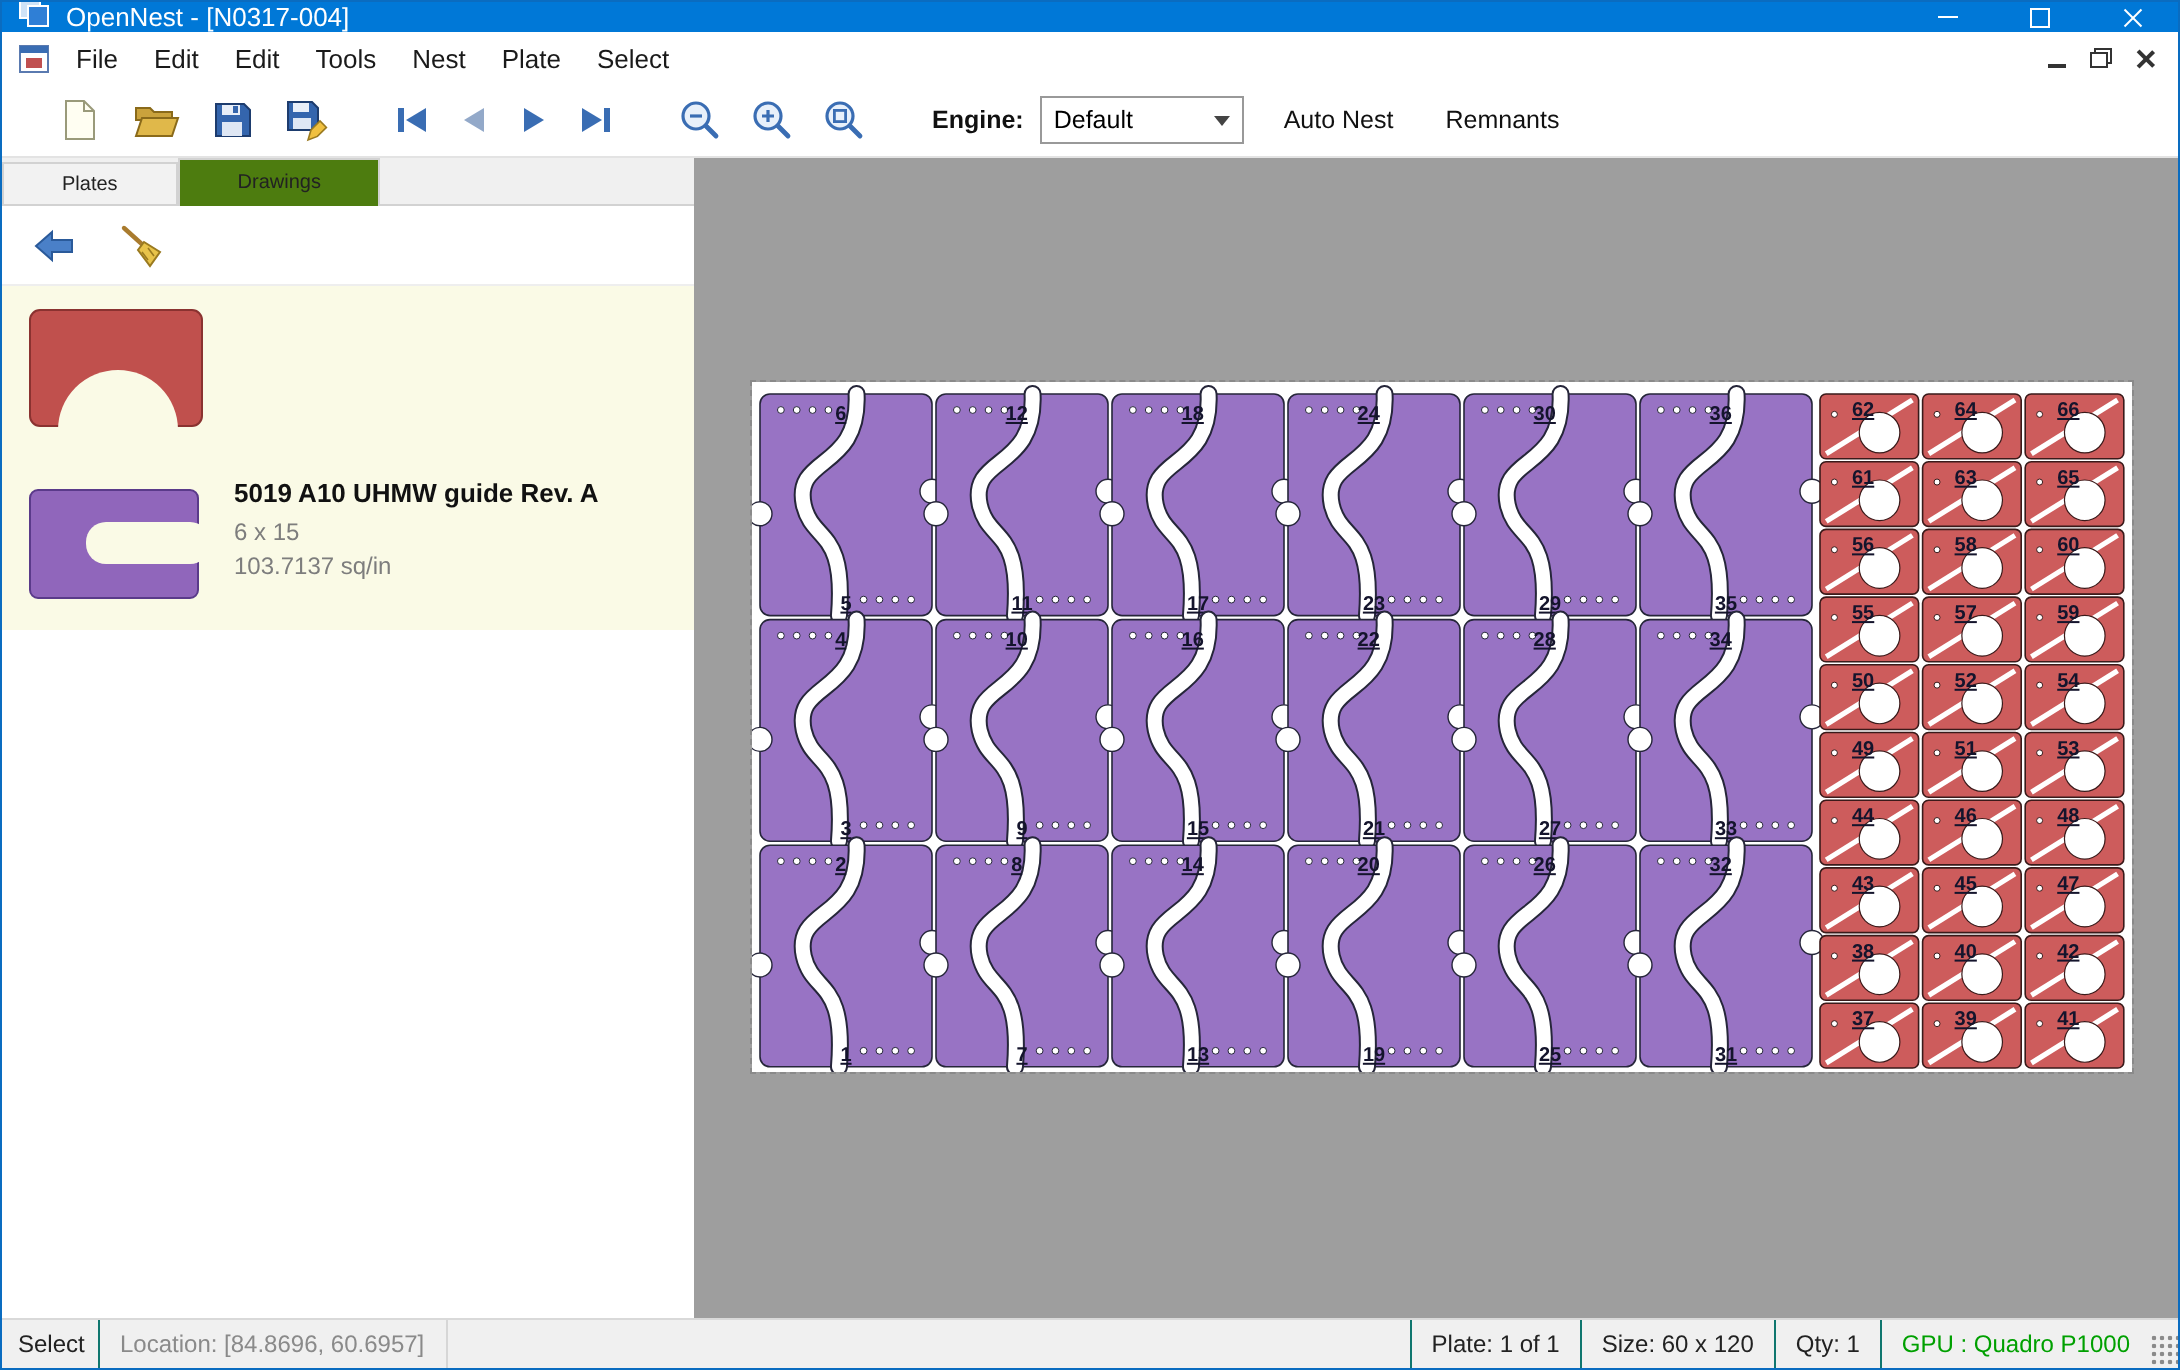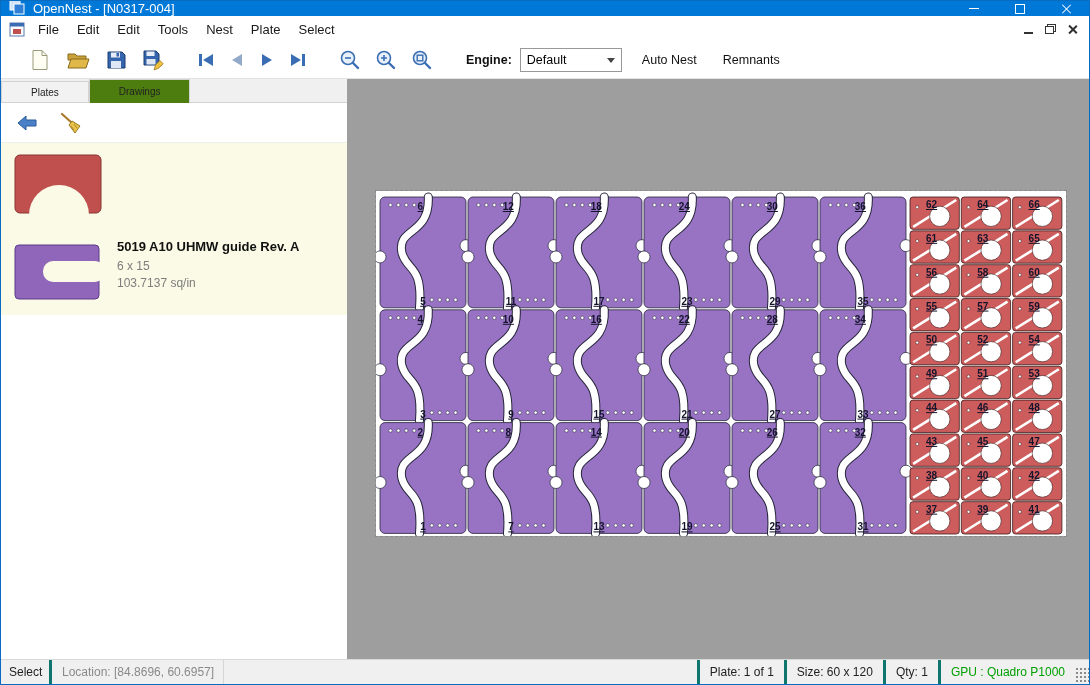--- a/index.html
+++ b/index.html
@@ -54,21 +54,21 @@
   .thumb { width:98px; display:flex; align-items:flex-start; }
   .part-info { margin-left:10px; padding-top:2px; }
   .part-title { font-size:13px; font-weight:bold; color:#111; margin-bottom:4px; }
   .part-meta { font-size:12px; color:#7d7d7d; line-height:17px; }
 
   .canvas { flex:1 1 auto; background:#9e9e9e; position:relative; overflow:hidden; }
   .plate { position:absolute; left:29px; top:112px; width:690px; height:345px; background:#fff; outline:1px dashed #8a8a8a; }
 
   
   .statusbar { display:flex; align-items:center; height:25px; background:#f0f0f0; border-top:1px solid #d9d9d9; font-size:12px; color:#222; flex:0 0 auto; }
-  .seg { display:flex; align-items:center; height:100%; padding:0 10px; border-left:3px solid #0f766e; white-space:nowrap; }
+  .seg { display:flex; align-items:center; height:100%; padding:0 10px; border-left:1px solid #0f766e; white-space:nowrap; }
   .seg-mode { border-left:none; width:48px; padding-left:8px; }
   .seg-loc { color:#8a8a8a; width:174px; }
   .seg-spacer { flex:1; height:100%; border-left:1px solid #d6d6d6; }
   .seg-gpu { color:#00a000; }
   .grip { width:14px; height:16px; margin-top:6px; background-image:radial-gradient(circle, #8a8a8a 1px, transparent 1.3px); background-size:4px 4px; }
 </style>
 </head>
 <body>
 
 <div class="window">

